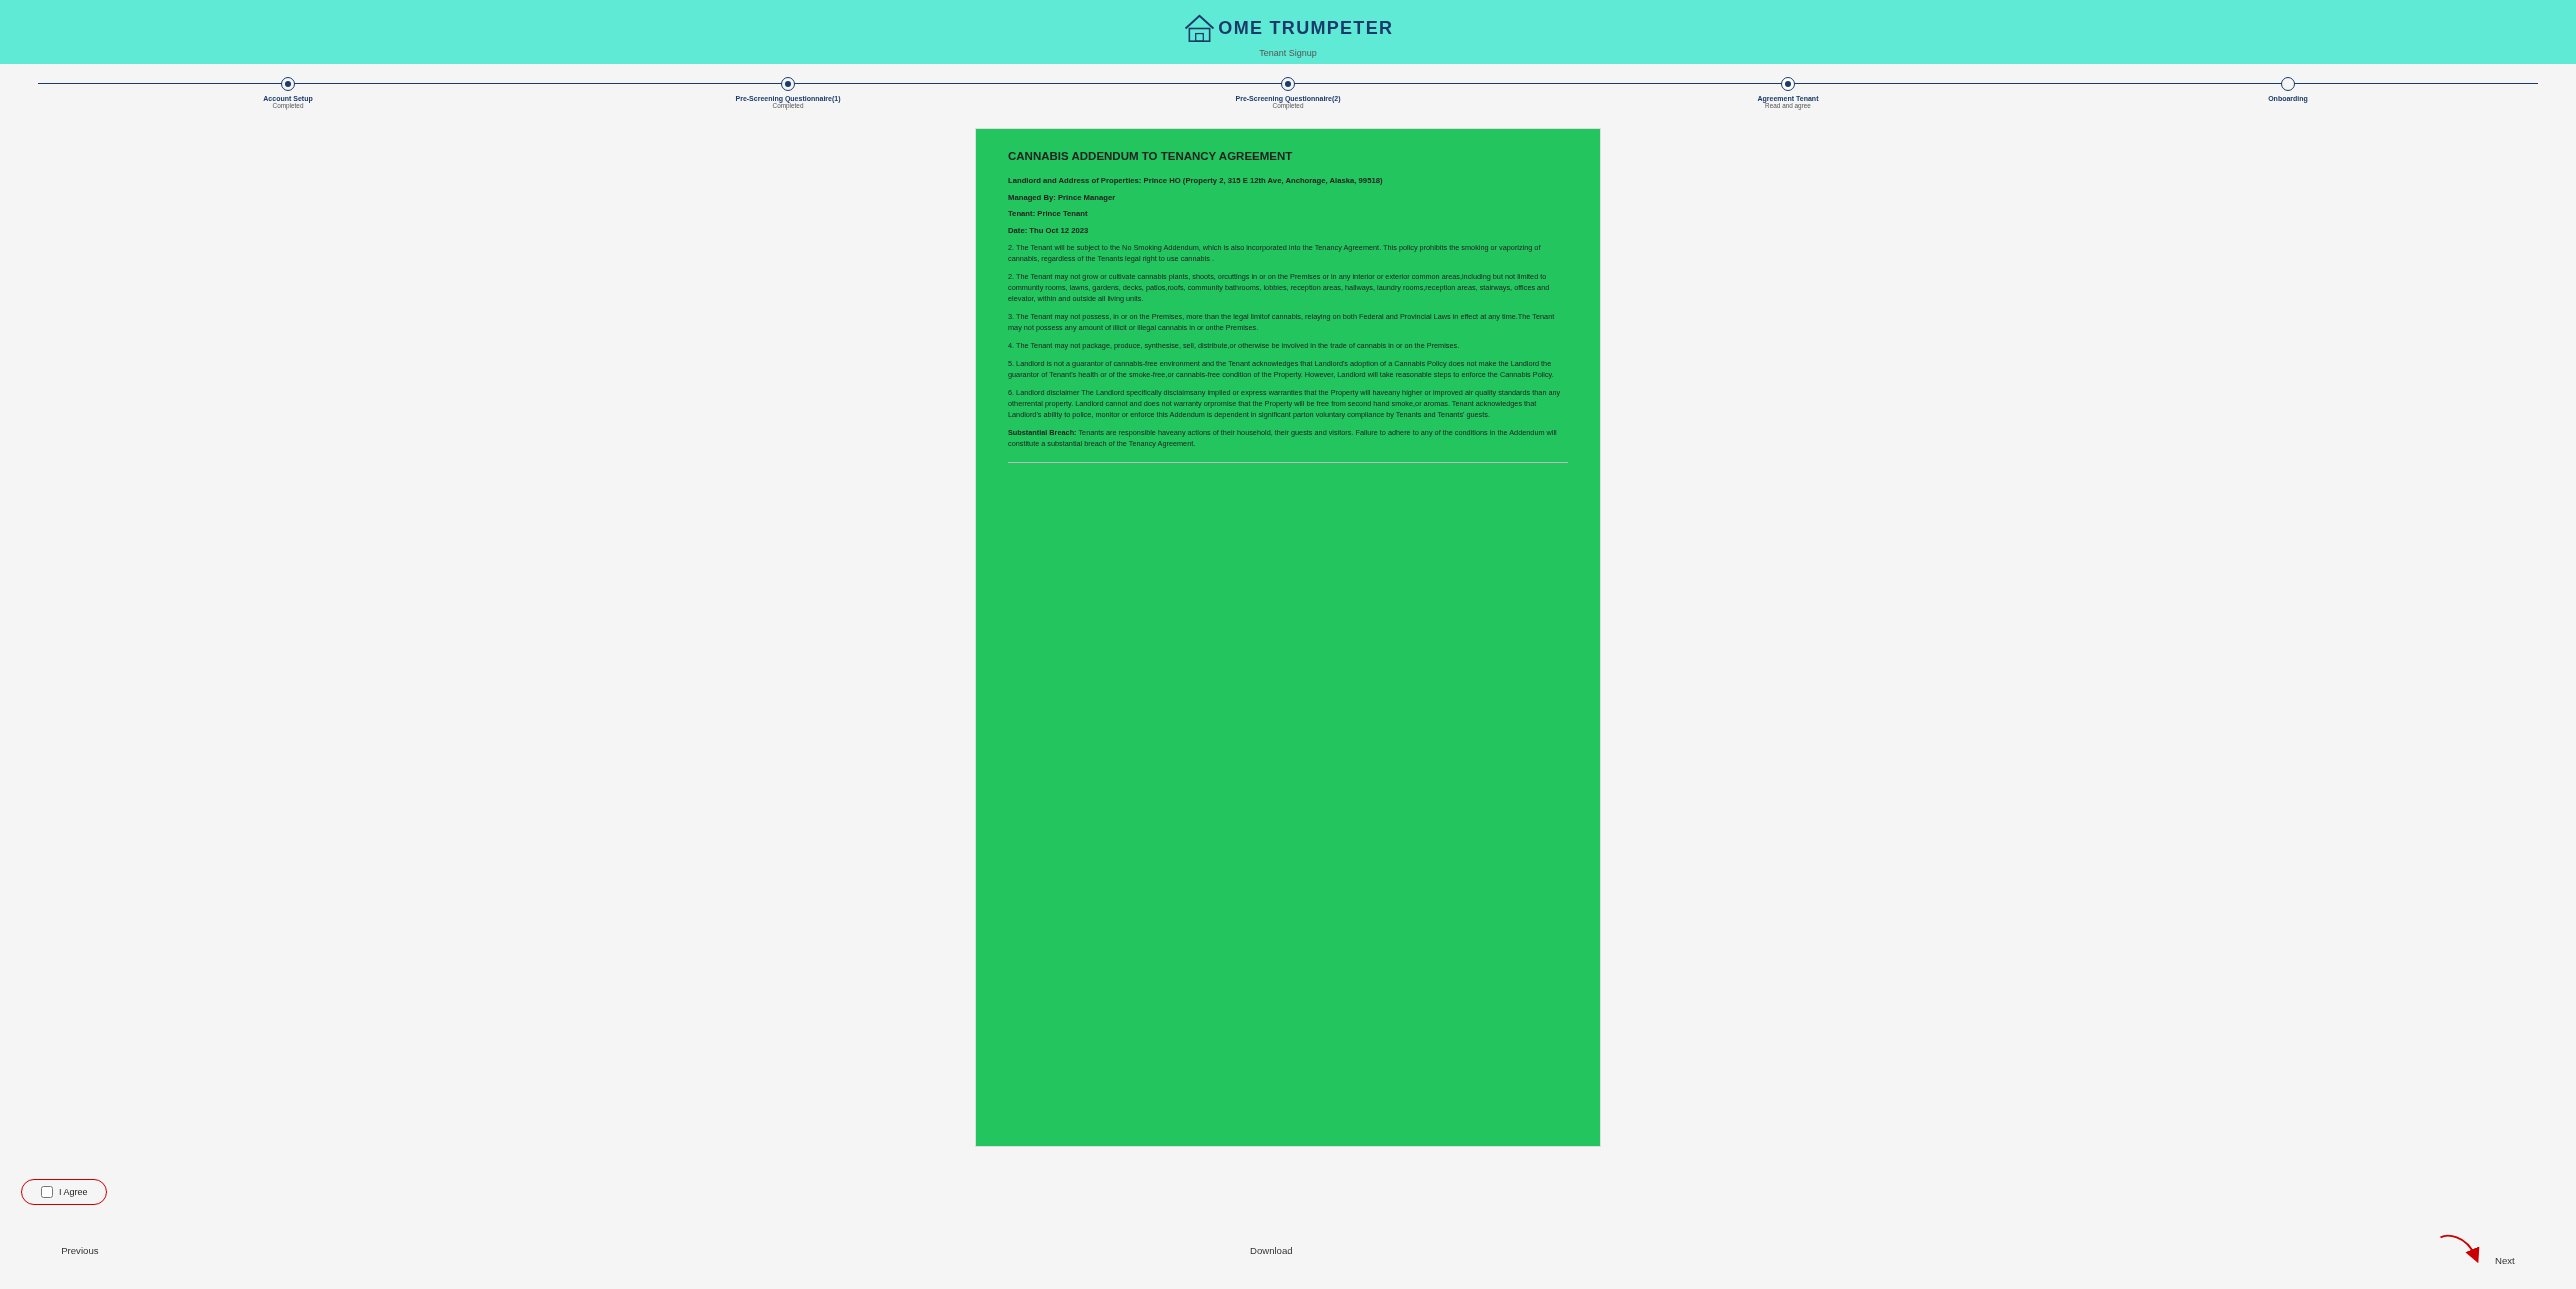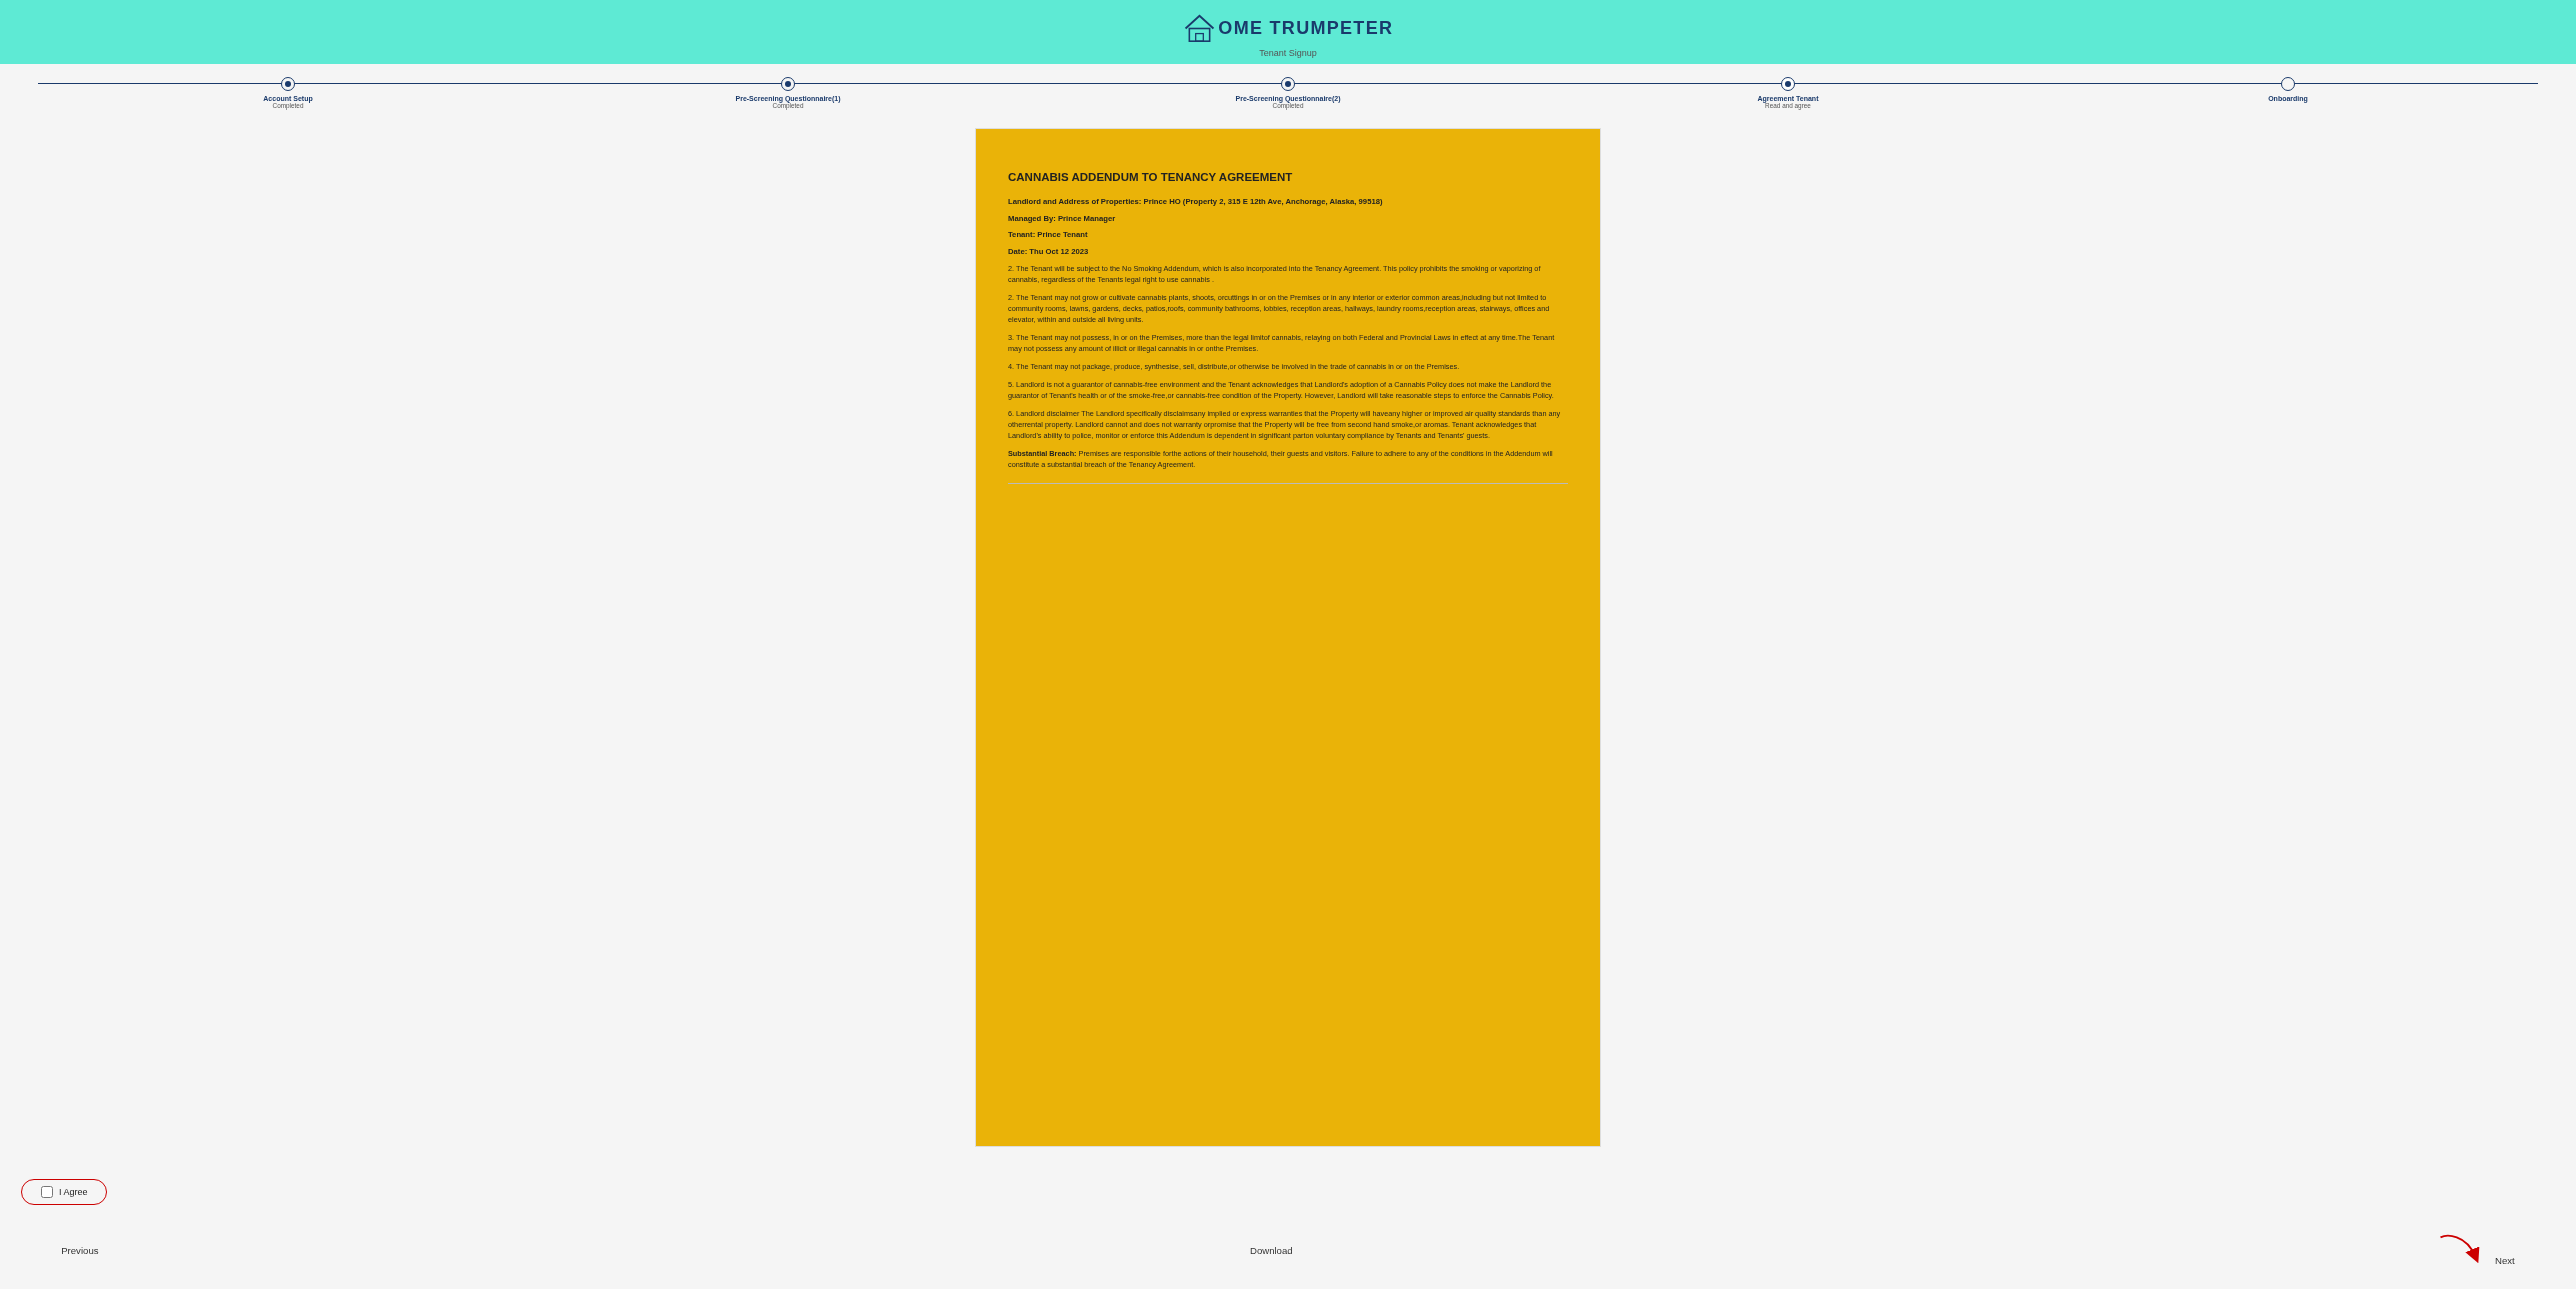--- a/index.html
+++ b/index.html
@@ -106,25 +106,25 @@
     }
 
     
     .main-content {
       flex: 1;
       display: flex;
       justify-content: center;
       padding: 12.8px 25.5px;
     }
     .document-container {
-      background: #eab308;
+      background: #22c55e;
       border: 0.6px solid #ddd;
       width: 100%;
       max-width: 626px;
-      padding: 40px 32px;
+      padding: 19px 32px;
       font-size: 7.7px;
       line-height: 1.5;
       color: #222;
     }
     .doc-title {
       font-size: 11.5px;
       font-weight: bold;
       margin-bottom: 10.2px;
     }
     .doc-field {
@@ -256,21 +256,21 @@
 
     <div class="doc-paragraph">2. The Tenant will be subject to the No Smoking Addendum, which is also incorporated into the Tenancy Agreement. This policy prohibits the smoking or vaporizing of cannabis, regardless of the Tenants legal right to use cannabis .</div>
     <div class="doc-paragraph">2. The Tenant may not grow or cultivate cannabis plants, shoots, orcuttings in or on the Premises or in any interior or exterior common areas,including but not limited to community rooms, lawns, gardens, decks, patios,roofs, community bathrooms, lobbies, reception areas, hallways, laundry rooms,reception areas, stairways, offices and elevator, within and outside all living units.</div>
     <div class="doc-paragraph">3. The Tenant may not possess, in or on the Premises, more than the legal limitof cannabis, relaying on both Federal and Provincial Laws in effect at any time.The Tenant may not possess any amount of illicit or illegal cannabis in or onthe Premises.</div>
     <div class="doc-paragraph">4. The Tenant may not package, produce, synthesise, sell, distribute,or otherwise be involved in the trade of cannabis in or on the Premises.</div>
     <div class="doc-paragraph">5. Landlord is not a guarantor of cannabis-free environment and the Tenant acknowledges that Landlord's adoption of a Cannabis Policy does not make the Landlord the guarantor of Tenant's health or of the smoke-free,or cannabis-free condition of the Property. However, Landlord will take reasonable steps to enforce the Cannabis Policy.</div>
     <div class="doc-paragraph">6. Landlord disclaimer The Landlord specifically disclaimsany implied or express warranties that the Property will haveany higher or improved air quality standards than any otherrental property. Landlord cannot and does not warranty orpromise that the Property will be free from second hand smoke,or aromas. Tenant acknowledges that Landlord's ability to police, monitor or enforce this Addendum is dependent in significant parton voluntary compliance by Tenants and Tenants' guests.</div>
 
     <div class="doc-paragraph">
       <strong>Substantial Breach:</strong>
-      <span> Premises are responsible forthe actions of their household, their guests and visitors. Failure to adhere to any of the conditions in the Addendum will constitute a substantial breach of the Tenancy Agreement.</span>
+      <span> Tenants are responsible haveany actions of their household, their guests and visitors. Failure to adhere to any of the conditions in the Addendum will constitute a substantial breach of the Tenancy Agreement.</span>
     </div>
 
     <hr class="doc-divider">
   </div>
 </div>
 
 <div class="agree-section">
   <div class="agree-checkbox-wrapper">
     <input type="checkbox" class="agree-checkbox" style="">
     <label class="agree-label">I Agree</label>

